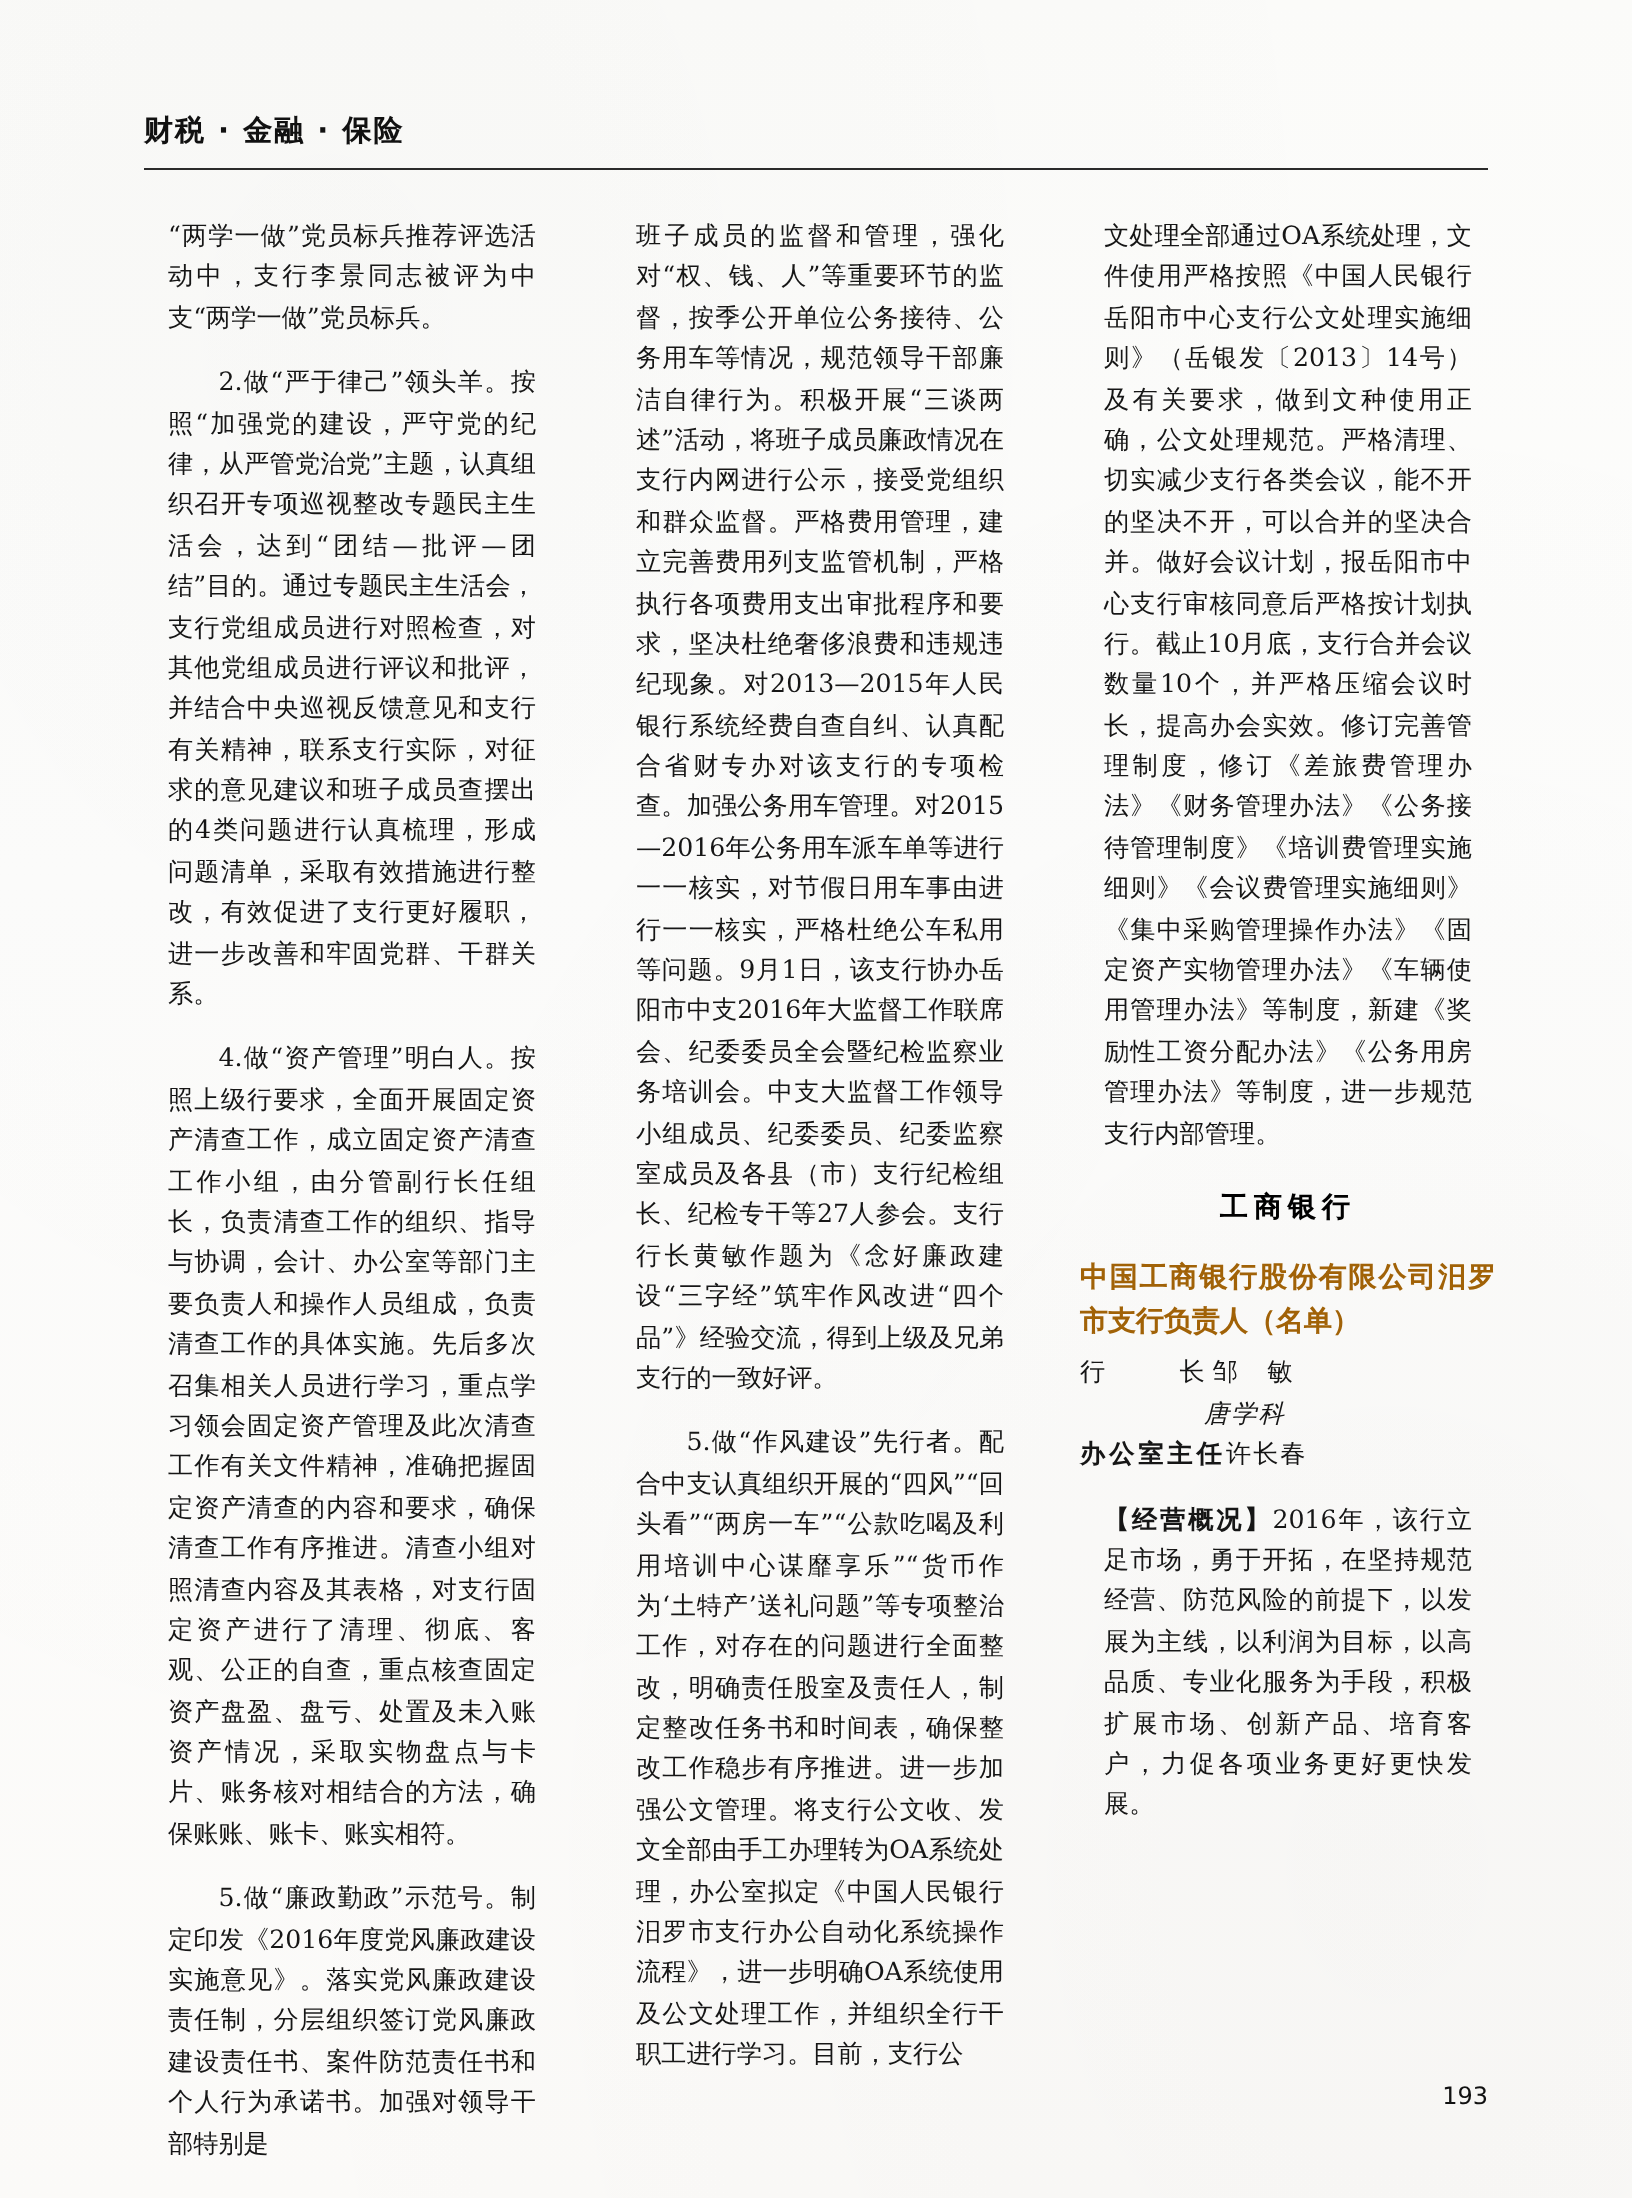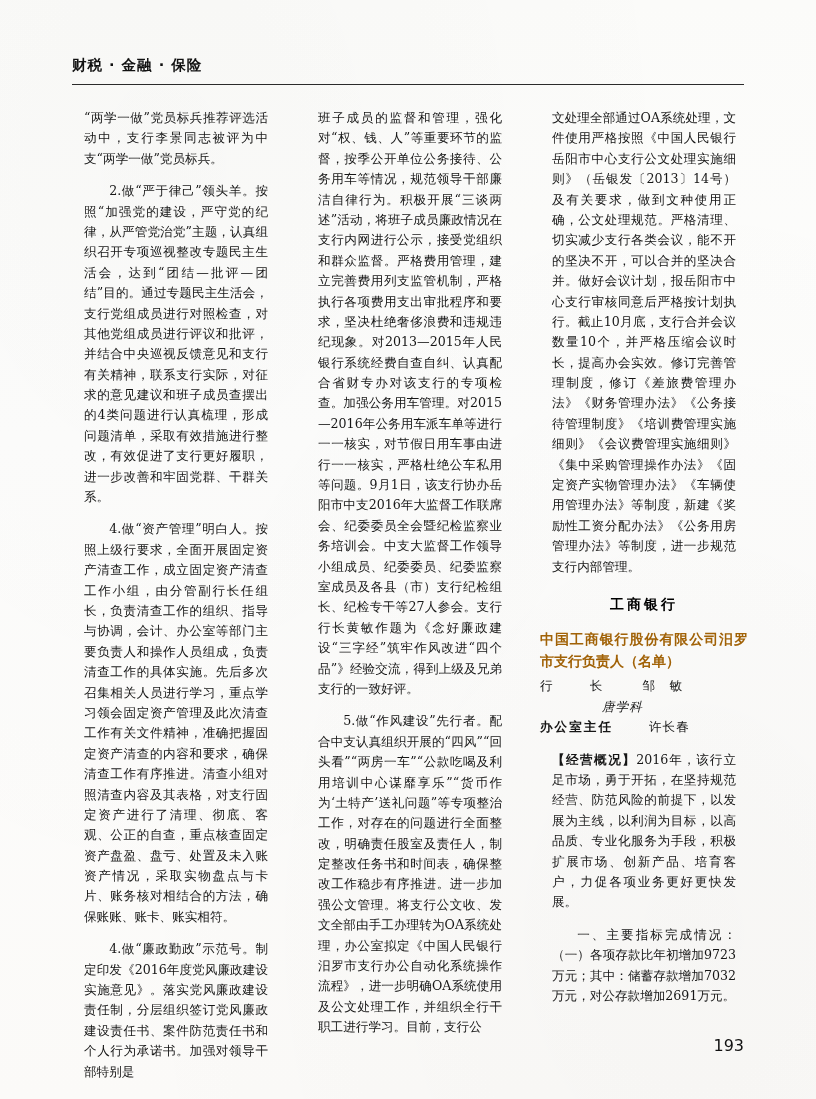--- a/index.html
+++ b/index.html
@@ -94,21 +94,20 @@
     text-align: justify;
   }
   .roster {
     margin: 2px 0 6px 0;
     font-size: 12.6px;
     line-height: 1.62;
   }
   .roster-row {
     display: flex;
     align-items: flex-end;
-    gap: 36px;
   }
   .roster-role {
     display: inline-block;
     min-width: 62px;
     letter-spacing: 4px;
     white-space: nowrap;
   }
   .roster-role.wide {
     letter-spacing: 2px;
   }
@@ -121,41 +120,41 @@
   }
   .roster-label-bold {
     font-family: "DejaVu Sans", "Liberation Sans", sans-serif;
     font-weight: 700;
     letter-spacing: 0.5px;
   }
   .page-number {
     position: absolute;
     right: 72px;
     bottom: 44px;
-    font-size: 16px;
+    font-size: 12px;
     font-family: "DejaVu Sans", "Liberation Sans", sans-serif;
     color: #111;
   }
 </style>
 </head>
 <body>
 
 <div class="page">
   <div class="paper-tint"></div>
 
   <div class="header">财税 · 金融 · 保险</div>
   <div class="header-rule"></div>
 
   <div class="columns">
 
     <div class="col">
       <p class="">“两学一做”党员标兵推荐评选活动中，支行李景同志被评为中支“两学一做”党员标兵。</p>
       <p class="indent">2.做“严于律己”领头羊。按照“加强党的建设，严守党的纪律，从严管党治党”主题，认真组织召开专项巡视整改专题民主生活会，达到“团结—批评—团结”目的。通过专题民主生活会，支行党组成员进行对照检查，对其他党组成员进行评议和批评，并结合中央巡视反馈意见和支行有关精神，联系支行实际，对征求的意见建议和班子成员查摆出的4类问题进行认真梳理，形成问题清单，采取有效措施进行整改，有效促进了支行更好履职，进一步改善和牢固党群、干群关系。</p>
       <p class="indent">4.做“资产管理”明白人。按照上级行要求，全面开展固定资产清查工作，成立固定资产清查工作小组，由分管副行长任组长，负责清查工作的组织、指导与协调，会计、办公室等部门主要负责人和操作人员组成，负责清查工作的具体实施。先后多次召集相关人员进行学习，重点学习领会固定资产管理及此次清查工作有关文件精神，准确把握固定资产清查的内容和要求，确保清查工作有序推进。清查小组对照清查内容及其表格，对支行固定资产进行了清理、彻底、客观、公正的自查，重点核查固定资产盘盈、盘亏、处置及未入账资产情况，采取实物盘点与卡片、账务核对相结合的方法，确保账账、账卡、账实相符。</p>
-      <p class="indent">4.做“廉政勤政”示范号。制定印发《2016年度党风廉政建设实施意见》。落实党风廉政建设责任制，分层组织签订党风廉政建设责任书、案件防范责任书和个人行为承诺书。加强对领导干部特别是</p>
+      <p class="indent">5.做“廉政勤政”示范号。制定印发《2016年度党风廉政建设实施意见》。落实党风廉政建设责任制，分层组织签订党风廉政建设责任书、案件防范责任书和个人行为承诺书。加强对领导干部特别是</p>
     </div>
 
     <div class="col">
       <p>班子成员的监督和管理，强化对“权、钱、人”等重要环节的监督，按季公开单位公务接待、公务用车等情况，规范领导干部廉洁自律行为。积极开展“三谈两述”活动，将班子成员廉政情况在支行内网进行公示，接受党组织和群众监督。严格费用管理，建立完善费用列支监管机制，严格执行各项费用支出审批程序和要求，坚决杜绝奢侈浪费和违规违纪现象。对2013—2015年人民银行系统经费自查自纠、认真配合省财专办对该支行的专项检查。加强公务用车管理。对2015—2016年公务用车派车单等进行一一核实，对节假日用车事由进行一一核实，严格杜绝公车私用等问题。9月1日，该支行协办岳阳市中支2016年大监督工作联席会、纪委委员全会暨纪检监察业务培训会。中支大监督工作领导小组成员、纪委委员、纪委监察室成员及各县（市）支行纪检组长、纪检专干等27人参会。支行行长黄敏作题为《念好廉政建设“三字经”筑牢作风改进“四个品”》经验交流，得到上级及兄弟支行的一致好评。</p>
       <p class="indent">5.做“作风建设”先行者。配合中支认真组织开展的“四风”“回头看”“两房一车”“公款吃喝及利用培训中心谋靡享乐”“货币作为‘土特产’送礼问题”等专项整治工作，对存在的问题进行全面整改，明确责任股室及责任人，制定整改任务书和时间表，确保整改工作稳步有序推进。进一步加强公文管理。将支行公文收、发文全部由手工办理转为OA系统处理，办公室拟定《中国人民银行汨罗市支行办公自动化系统操作流程》，进一步明确OA系统使用及公文处理工作，并组织全行干职工进行学习。目前，支行公</p>
     </div>
 
     <div class="col">
       <p>文处理全部通过OA系统处理，文件使用严格按照《中国人民银行岳阳市中心支行公文处理实施细则》（岳银发〔2013〕14号）及有关要求，做到文种使用正确，公文处理规范。严格清理、切实减少支行各类会议，能不开的坚决不开，可以合并的坚决合并。做好会议计划，报岳阳市中心支行审核同意后严格按计划执行。截止10月底，支行合并会议数量10个，并严格压缩会议时长，提高办会实效。修订完善管理制度，修订《差旅费管理办法》《财务管理办法》《公务接待管理制度》《培训费管理实施细则》《会议费管理实施细则》《集中采购管理操作办法》《固定资产实物管理办法》《车辆使用管理办法》等制度，新建《奖励性工资分配办法》《公务用房管理办法》等制度，进一步规范支行内部管理。</p>
 
@@ -173,19 +172,18 @@
         </div>
         <div class="roster-row">
           <span class="roster-role wide roster-label-bold">办公室主任</span>
           <span class="roster-names">许长春</span>
         </div>
       </div>
 
       <p>
         <span class="roster-label-bold">【经营概况】</span><span>2016年，该行立足市场，勇于开拓，在坚持规范经营、防范风险的前提下，以发展为主线，以利润为目标，以高品质、专业化服务为手段，积极扩展市场、创新产品、培育客户，力促各项业务更好更快发展。</span>
       </p>
-      <p class="indent">一、主要指标完成情况：（一）各项存款比年初增加9723万元；其中：储蓄存款增加7032万元，对公存款增加2691万元。</p>
     </div>
 
   </div>
 
   <div class="page-number">193</div>
 </div>
 
 </body></html>

